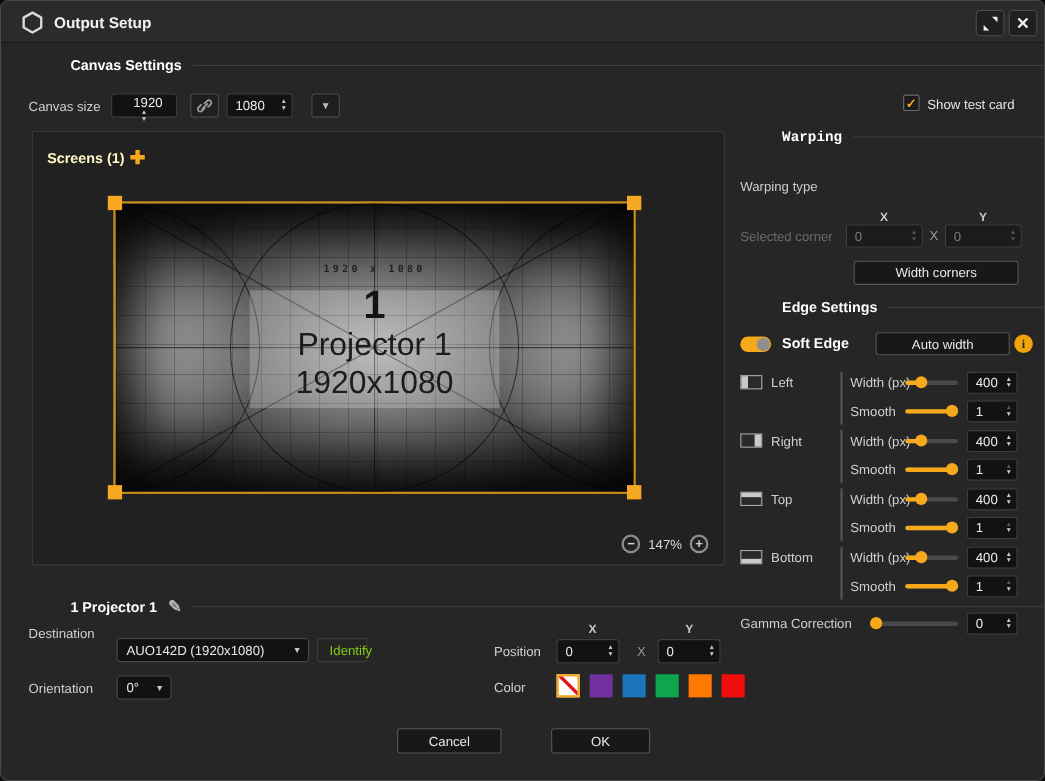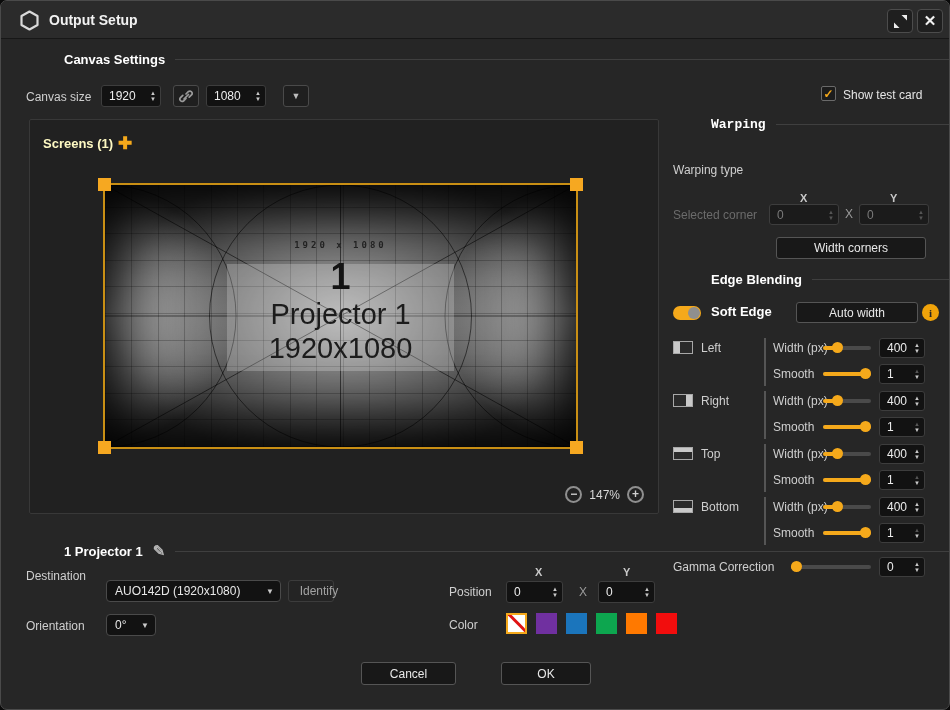--- a/index.html
+++ b/index.html
@@ -27,21 +27,21 @@
   .spin .arrows { width:14px; display:flex; flex-direction:column; align-items:center; justify-content:center; line-height:6px; }
   .spin .arrows span { font-size:6px; color:#c9c9c9; }
   .spin.disabled { background:#1b1b1b; }
   .spin.disabled .val { color:#7a7a7a; }
   .spin.disabled .arrows span { color:#555; }
   .arrows span.dim { color:#555; }
 
   .sq-btn { position:absolute; width:26px; height:22px; background:#1f1f1f; border:1px solid #4a4a4a; border-radius:3px; display:flex; align-items:center; justify-content:center; color:#bdbdbd; }
 
   .push-btn { position:absolute; background:#181818; border:1px solid #555; border-radius:3px; color:#e8e8e8; font-size:12px; display:flex; align-items:center; justify-content:center; }
-  .push-btn.disabled { background:#242424; border-color:#3c3c3c; color:#a3a3a3;padding-left:16px; }
+  .push-btn.disabled { background:#242424; border-color:#3c3c3c; color:#84cc16;padding-left:16px; }
 
   .dropdown { position:absolute; height:22px; background:#121212; border:1px solid #4a4a4a; border-radius:4px; display:flex; align-items:center; color:#e8e8e8; font-size:12px; padding:0 6px 0 8px; }
   .dropdown .caret { margin-left:auto; font-size:8px; color:#c9c9c9; padding-left:8px; }
 
   
   .checkbox { position:absolute; width:15px; height:15px; background:#1c1c1c; border:1px solid #6a6a6a; border-radius:2px; display:flex; align-items:center; justify-content:center; color:#f5a91b; font-size:12px; font-weight:bold; }
 
   
   .canvas-panel { position:absolute; left:28px; top:118px; width:630px; height:395px; background:#212121; border:1px solid #383838; border-radius:2px; }
   .screens-head { position:absolute; left:13px; top:16px; color:#fef9c3; font-size:13px; font-weight:bold; }
@@ -126,21 +126,21 @@
     </div>
     <div class="tb-btn btn-close">✕</div>
   </div>
 
   <div class="sec-head" style="left:25px; top:51px; width:910px;">
     <span>Canvas Settings</span>
     <span class="sec-line"></span>
   </div>
 
   <span class="label" style="position:absolute; left:25px; top:89px;">Canvas size</span>
-  <div class="spin" style="left:100px; top:84px; width:60px;">
+  <div class="spin" style="left:100px; top:84px; width:60px;flex-direction:column;">
     <span class="val">1920</span>
     <span class="arrows">
         <span>▲</span>
         <span>▼</span>
       </span>
   </div>
   <div class="sq-btn" style="left:172px; top:84px;">
     <svg width="14" height="14" viewBox="0 0 14 14">
         <g stroke="#9a9a9a" stroke-width="1.7" fill="none" stroke-linecap="round">
           <path d="M5.5 8.5 L3 11 a2.3 2.3 0 0 1 -3.2 -3.2 L2.3 5.3" transform="translate(1.5,1)"></path>
@@ -219,21 +219,21 @@
       <span class="val">0</span>
       <span class="arrows">
           <span>▲</span>
           <span>▼</span>
         </span>
     </div>
 
     <div class="push-btn" style="left:103px; top:121px; width:150px; height:22px;">Width corners</div>
 
     <div class="sec-head" style="left:0; top:156px; width:263px;">
-      <span>Edge Blending</span>
+      <span>Edge Settings</span>
       <span class="sec-line"></span>
     </div>
 
     <div class="toggle" style="left:0; top:190px;">
         <div class="knob"></div>
       </div>
     <span class="soft-edge-label rc-abs" style="left:38px; top:188px;">Soft Edge</span>
     <div class="push-btn" style="left:123px; top:186px; width:122px; height:21px;">Auto width</div>
     <div class="info-icon" style="left:249px; top:188px;">i</div>
 

